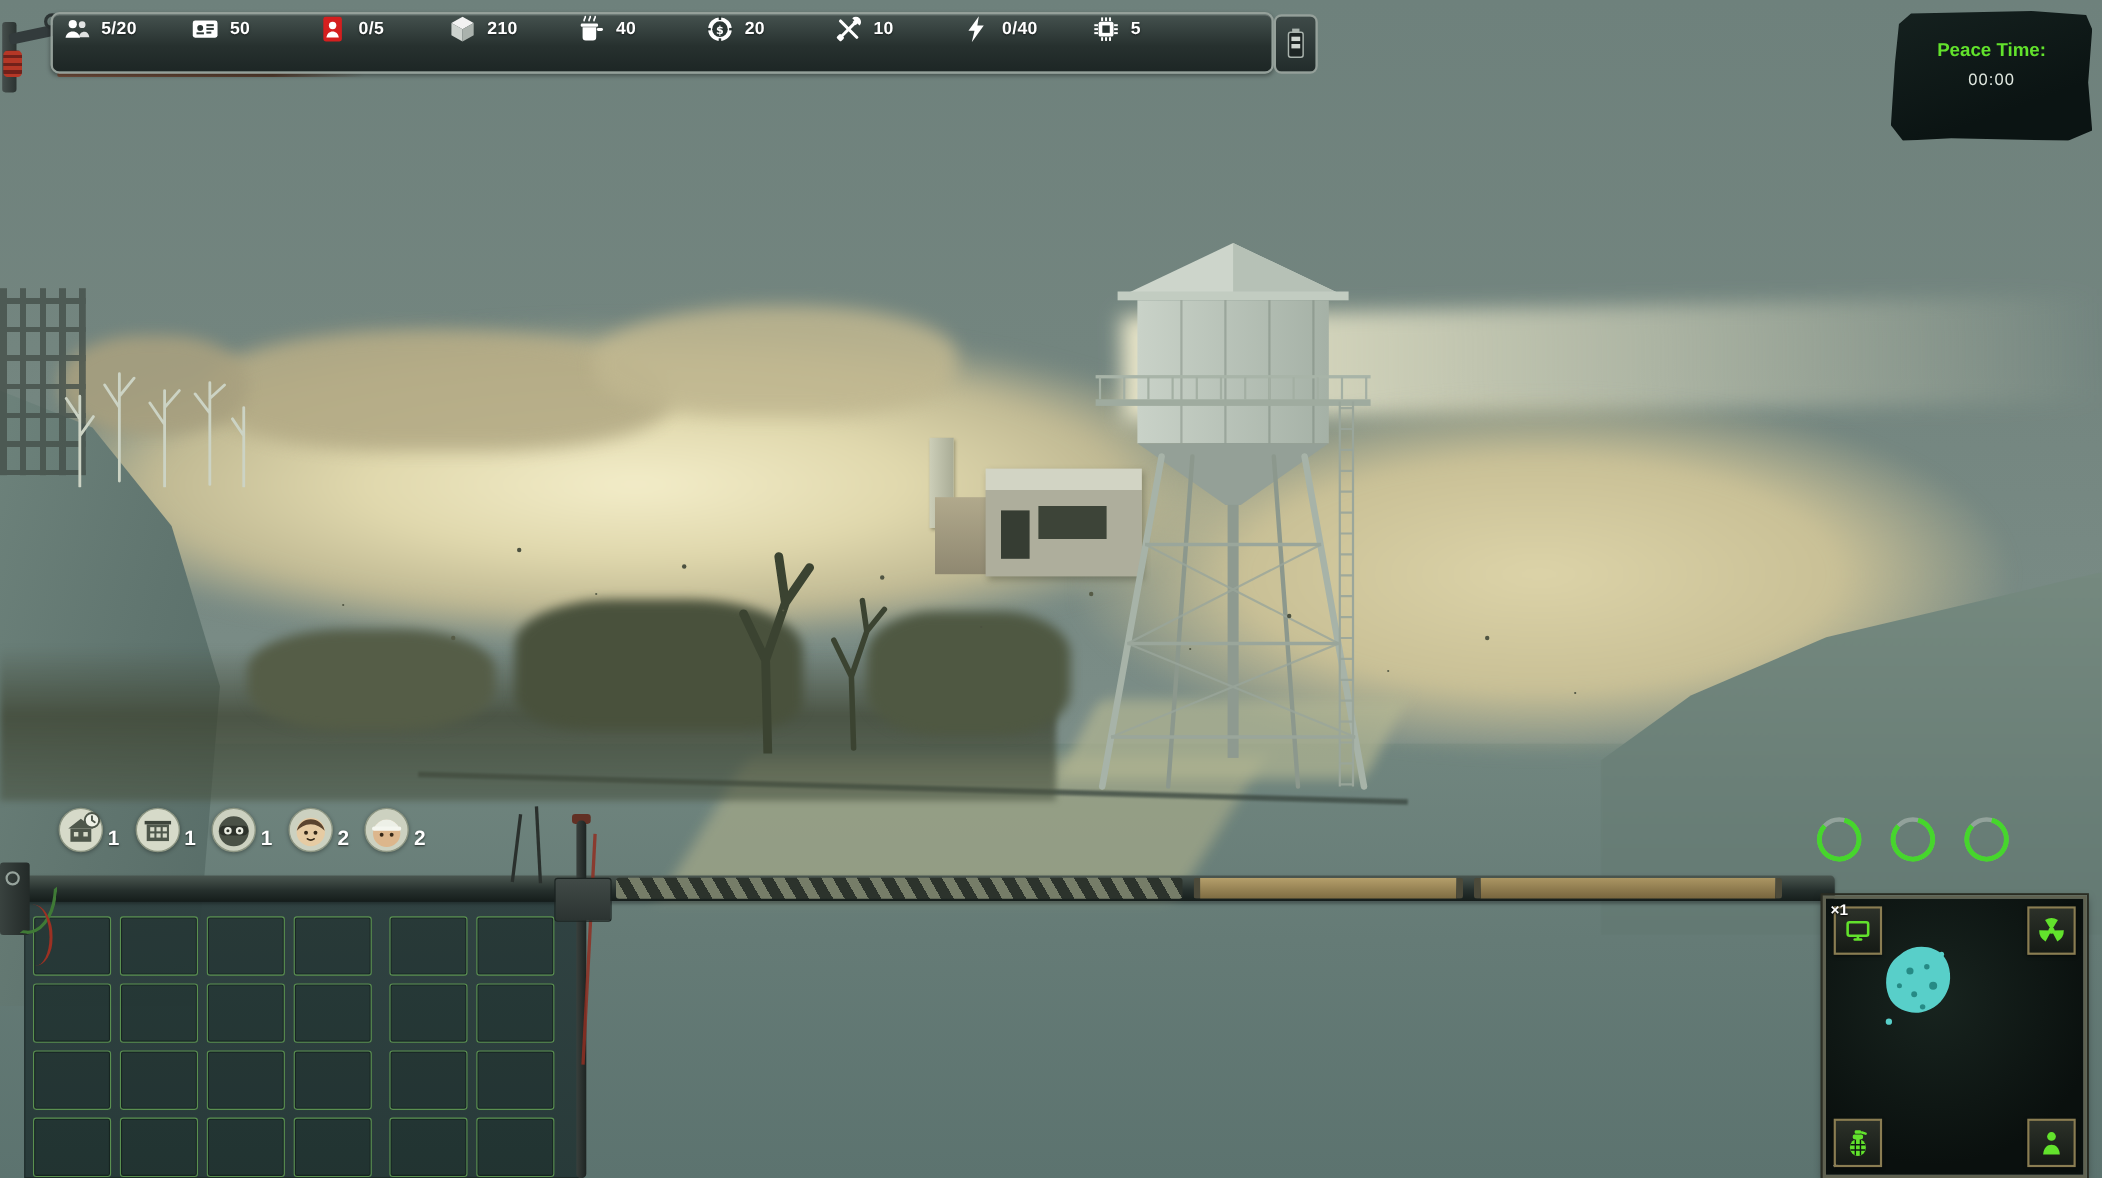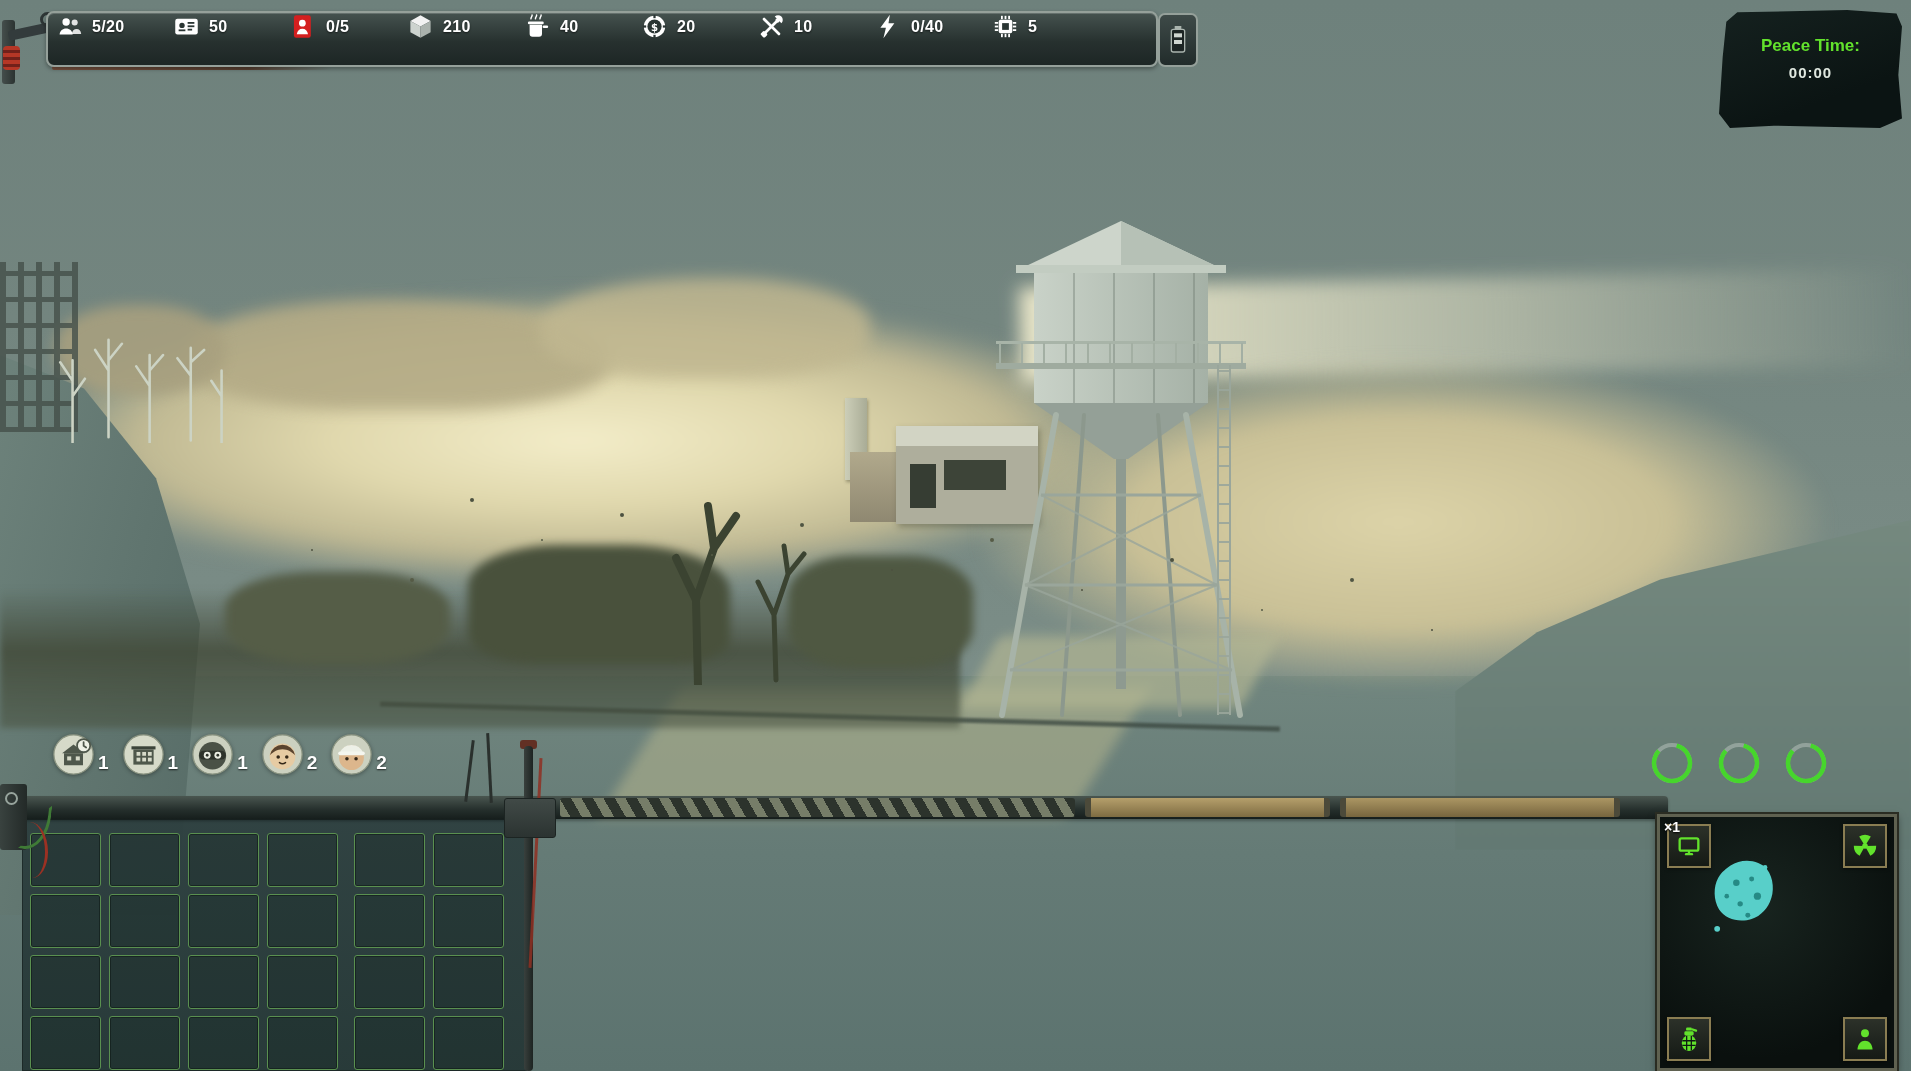--- a/index.html
+++ b/index.html
@@ -52,21 +52,21 @@
     display:flex;align-items:center;justify-content:center;}
   #bar-cap svg{width:22px;height:32px;display:block;}
   .rust-line{left:52px;top:66px;width:280px;height:4px;background:linear-gradient(90deg,#7a4630,#53301f 70%,rgba(83,48,31,0));border-radius:2px;opacity:.8;}
 
   
   #peace-panel{position:absolute;left:1719px;top:10px;width:183px;height:118px;
     background:linear-gradient(160deg,#15211f,#0b1413 70%);
     clip-path:polygon(4% 10%,10% 2%,70% 0,97% 3%,100% 14%,98% 55%,100% 92%,88% 100%,30% 98%,6% 100%,0 88%,2% 40%);
     box-shadow:0 2px 6px rgba(0,0,0,.4);}
   .pt-label{margin-top:26px;text-align:center;color:var(--accent,#62e22c);font-size:17px;font-weight:bold;}
-  .pt-time{margin-top:8px;text-align:center;color:#dfe7df;font-size:15px;font-weight:bold;letter-spacing:1px;}
+  .pt-time{margin-top:8px;text-align:center;color:#dfe7df;font-size:15px;font-weight:normal;letter-spacing:1px;}
 
   
   #status-row{position:absolute;left:52px;top:733px;display:flex;align-items:center;gap:13px;}
   .badge{display:flex;align-items:flex-end;gap:3px;cursor:pointer;}
   .badge-icon{width:43px;height:43px;display:block;filter:drop-shadow(0 1px 2px rgba(0,0,0,.35));}
   .badge-icon svg{width:100%;height:100%;display:block;}
   .badge-count{color:#fff;font-weight:bold;font-size:19px;text-shadow:0 1px 2px rgba(0,0,0,.7);margin-bottom:2px;}
 
   
   #rings{position:absolute;left:1649px;top:740px;display:flex;gap:21px;}

